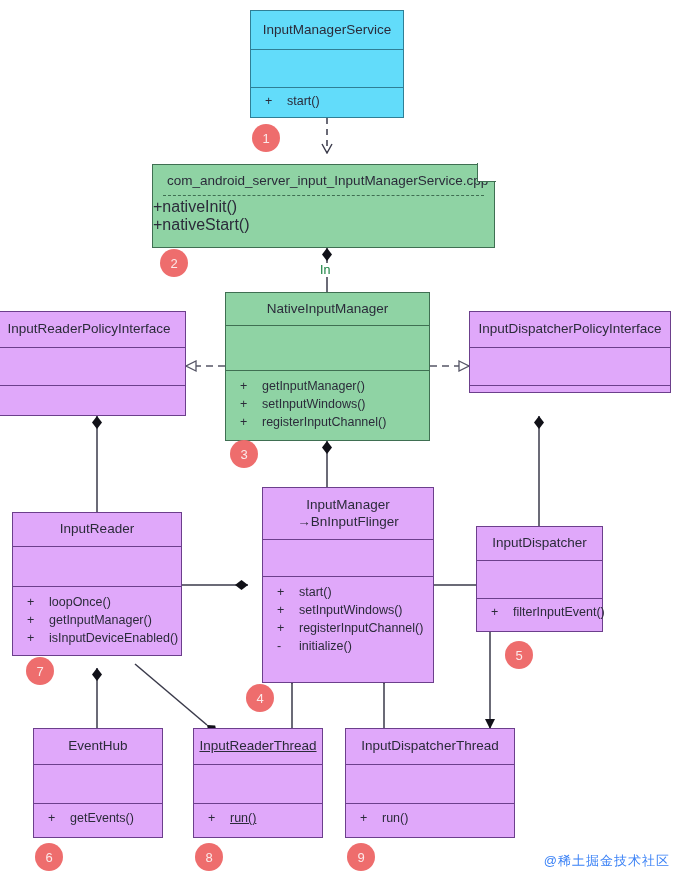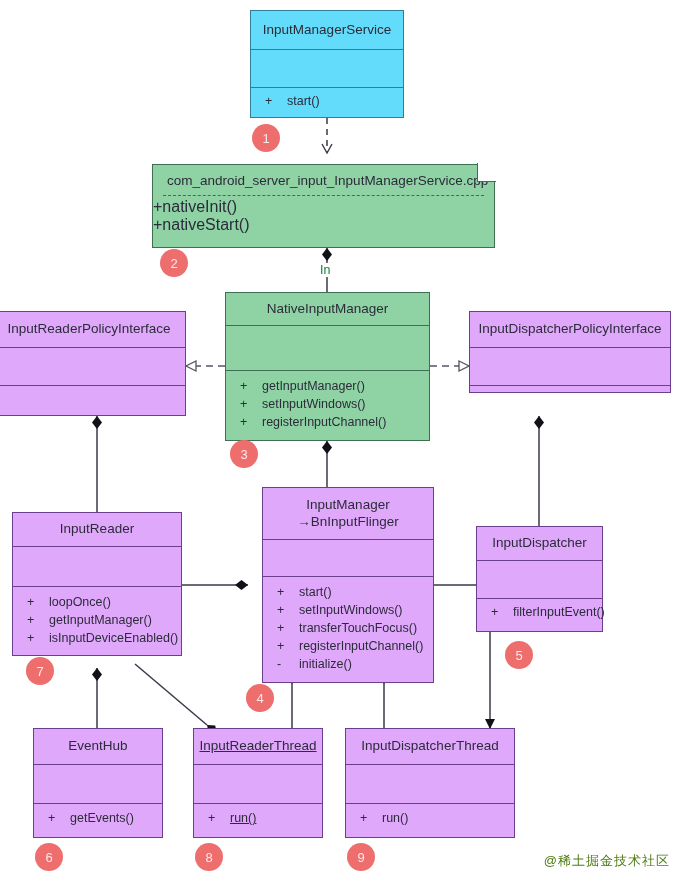--- a/index.html
+++ b/index.html
@@ -37,21 +37,21 @@
         transform:none;}
   .note .ntitle{font-size:13.5px;padding:8px 0 0 14px;}
   .note .nsep{border-top:1.6px dashed #3f6f52;margin:7px 10px 2px 10px;}
 
   .badge{position:absolute;width:28px;height:28px;border-radius:50%;
     background:#ee6d6d;color:#fbe9e9;font-size:13px;
     display:flex;align-items:center;justify-content:center;}
 
   .edgelabel{position:absolute;font-size:12.5px;color:#15803d;background:#fff;padding:0 2px;}
 
-  .watermark{position:absolute;right:10px;bottom:12px;font-size:13px;color:#4d7c0f;
+  .watermark{position:absolute;right:10px;bottom:12px;font-size:13px;color:#3b82f6;
     letter-spacing:1px;}
 </style>
 </head>
 <body>
 
 <div id="canvas">
 
   <svg class="edges" viewBox="0 0 680 882">
     <defs>
       <marker id="hollowTri" markerWidth="12" markerHeight="12" refX="11" refY="6" orient="auto" markerUnits="userSpaceOnUse">
@@ -210,23 +210,20 @@
     </div>
     <div class="attrs" style="height:37px;"></div>
     <div class="ops" style="height:105px;">
       <div class="op">
         <span class="vis">+</span><span>start()</span>
       </div>
       <div class="op">
         <span class="vis">+</span><span>setInputWindows()</span>
       </div>
       <div class="op">
-        <span class="vis">+</span><span>transferTouchFocus()</span>
-      </div>
-      <div class="op">
         <span class="vis">+</span><span>registerInputChannel()</span>
       </div>
       <div class="op">
         <span class="vis">-</span><span>initialize()</span>
       </div>
     </div>
   </div>
 
   <div class="uml c-purple" style="left:476px;top:526px;width:127px;height:106px;">
     <div class="title" style="height:33px;">

